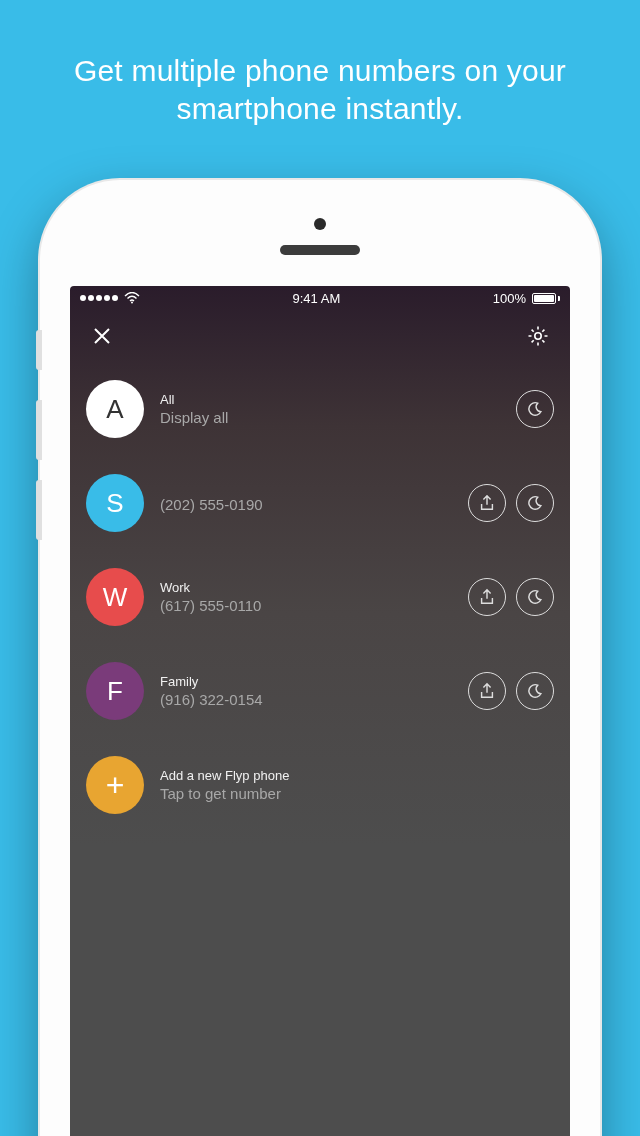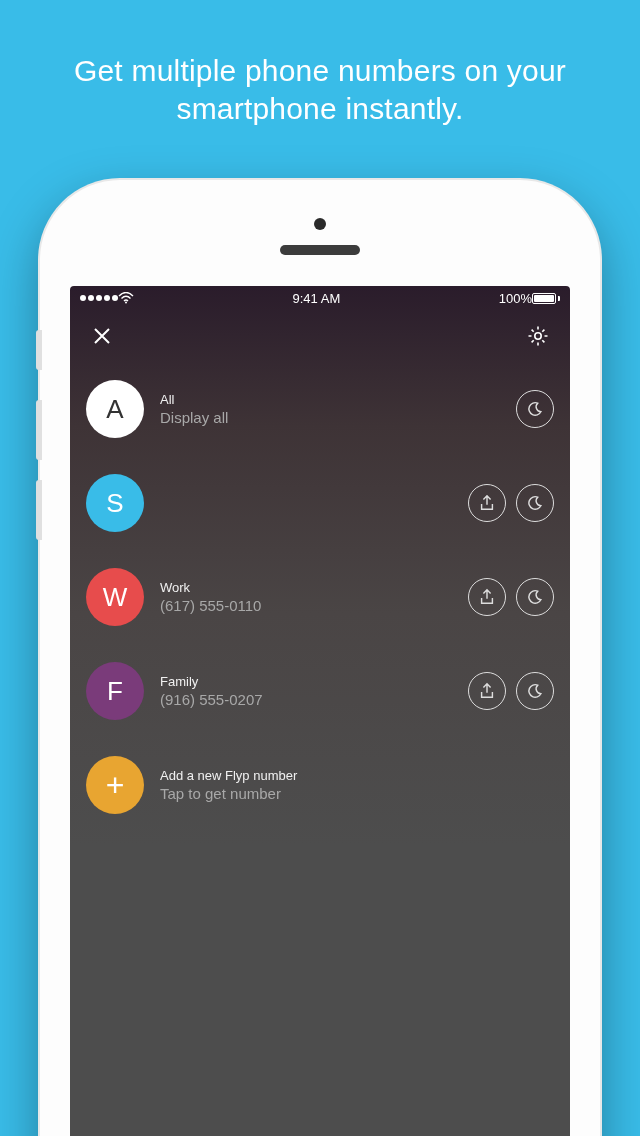--- a/index.html
+++ b/index.html
@@ -75,21 +75,21 @@
   .status {
     height: 24px;
     color: #fff;
     font-size: 13px;
     display: flex;
     align-items: center;
     justify-content: space-between;
     padding: 0 10px;
     font-weight: 500;
   }
-  .status .left, .status .right { display: flex; align-items: center; }
+  .status .left, .status .right { display: flex; align-items: center; gap: 6px; }
   .dots { display: flex; gap: 2px; }
   .dots span { width: 6px; height: 6px; border-radius: 50%; background: #fff; display: block; }
   .wifi { width: 16px; height: 12px; position: relative; }
   .wifi svg { display:block; }
   .batt { display: flex; align-items: center; gap: 2px; }
   .batt-body { width: 24px; height: 11px; border: 1px solid #fff; border-radius: 2px; padding: 1px; }
   .batt-fill { background: #fff; height: 100%; width: 100%; border-radius: 1px; }
   .batt-tip { width: 2px; height: 5px; background: #fff; border-radius: 0 1px 1px 0; }
 
   .topbar {
@@ -196,20 +196,21 @@
             <div class="circ">
               <svg width="18" height="18" viewBox="0 0 20 20">
                 <path d="M13 3.5A7 7 0 1 0 16.5 13 5.5 5.5 0 0 1 13 3.5Z" stroke-width="1.6"></path>
               </svg>
             </div>
           </div>
         </div>
         <div class="row">
           <div class="avatar blue">S</div>
           <div class="text">
+            <div class="sub">(202) 555-0190</div>
           </div>
           <div class="actions">
             <div class="circ">
               <svg width="18" height="18" viewBox="0 0 20 20">
                 <path d="M10 2v10M6 6l4-4 4 4M4 11v6h12v-6" stroke-width="1.6"></path>
               </svg>
             </div>
             <div class="circ">
               <svg width="18" height="18" viewBox="0 0 20 20">
                 <path d="M13 3.5A7 7 0 1 0 16.5 13 5.5 5.5 0 0 1 13 3.5Z" stroke-width="1.6"></path>
@@ -233,39 +234,39 @@
               <svg width="18" height="18" viewBox="0 0 20 20">
                 <path d="M13 3.5A7 7 0 1 0 16.5 13 5.5 5.5 0 0 1 13 3.5Z" stroke-width="1.6"></path>
               </svg>
             </div>
           </div>
         </div>
         <div class="row">
           <div class="avatar purple">F</div>
           <div class="text">
             <div class="title">Family</div>
-            <div class="sub">(916) 555-0207</div>
+            <div class="sub">(916) 322-0154</div>
           </div>
           <div class="actions">
             <div class="circ">
               <svg width="18" height="18" viewBox="0 0 20 20">
                 <path d="M10 2v10M6 6l4-4 4 4M4 11v6h12v-6" stroke-width="1.6"></path>
               </svg>
             </div>
             <div class="circ">
               <svg width="18" height="18" viewBox="0 0 20 20">
                 <path d="M13 3.5A7 7 0 1 0 16.5 13 5.5 5.5 0 0 1 13 3.5Z" stroke-width="1.6"></path>
               </svg>
             </div>
           </div>
         </div>
         <div class="row">
           <div class="avatar orange">+</div>
           <div class="text">
-            <div class="title">Add a new Flyp number</div>
+            <div class="title">Add a new Flyp phone</div>
             <div class="sub">Tap to get number</div>
           </div>
           <div class="actions"></div>
         </div>
       </div>
 
   </div>
 </div>
 
 </body></html>

